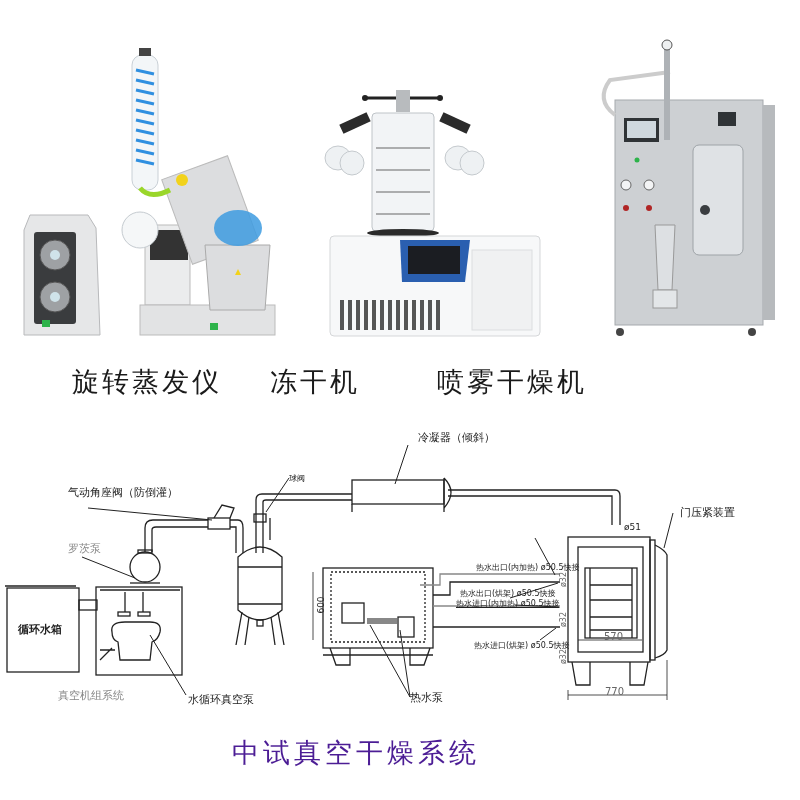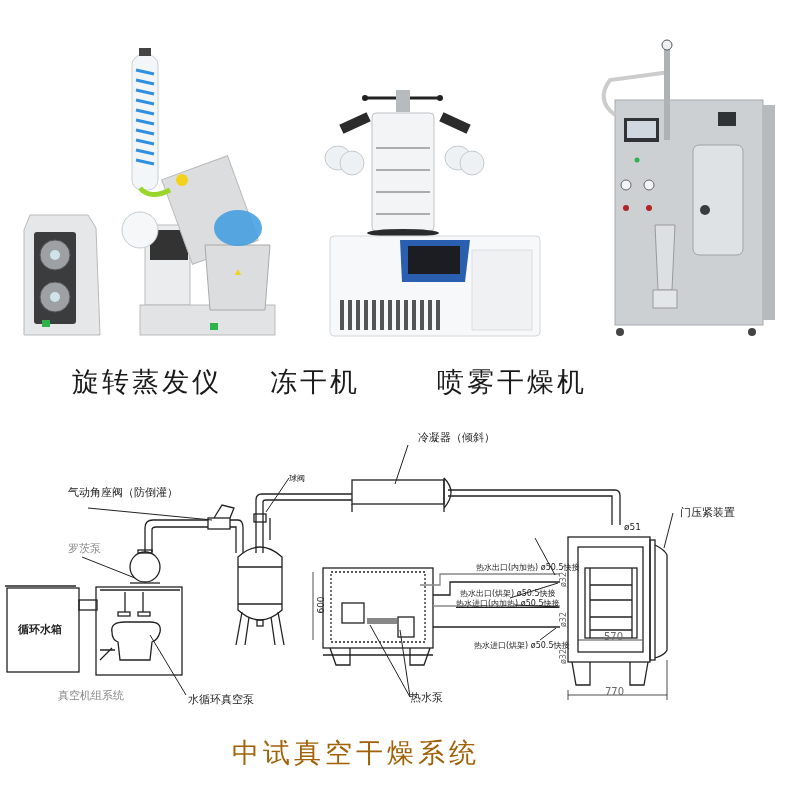--- a/index.html
+++ b/index.html
@@ -1,21 +1,21 @@
 <!DOCTYPE html>
 <html><head>
 <meta charset="utf-8">
 <style>
   html,body{margin:0;padding:0;background:#fff;}
   body{width:800px;height:800px;position:relative;overflow:hidden;font-family:"DejaVu Sans",sans-serif;color:#222;}
   .caption{position:absolute;font-size:27px;letter-spacing:3px;color:#1a1a1a;font-family:"DejaVu Sans",sans-serif;margin-left:27px;}
   .lbl{position:absolute;font-size:11px;color:#222;white-space:nowrap;}
   .lbl-s{position:absolute;font-size:8px;color:#222;white-space:nowrap;}
   .lbl-gray{color:#888;}
-  .title{position:absolute;font-size:27px;letter-spacing:4px;color:#a16207;}
+  .title{position:absolute;font-size:27px;letter-spacing:4px;color:#4c1d95;}
   svg{position:absolute;left:0;top:0;}
 </style>
 </head>
 <body>
 
 <svg width="800" height="360">
 
   <g>
     <path d="M24 230 L30 215 L88 215 L96 228 L100 335 L24 335 Z" fill="#e6e7e8" stroke="#b8b9bb"></path>
     <rect x="34" y="232" width="42" height="92" rx="3" fill="#3a3c3e"></rect>

